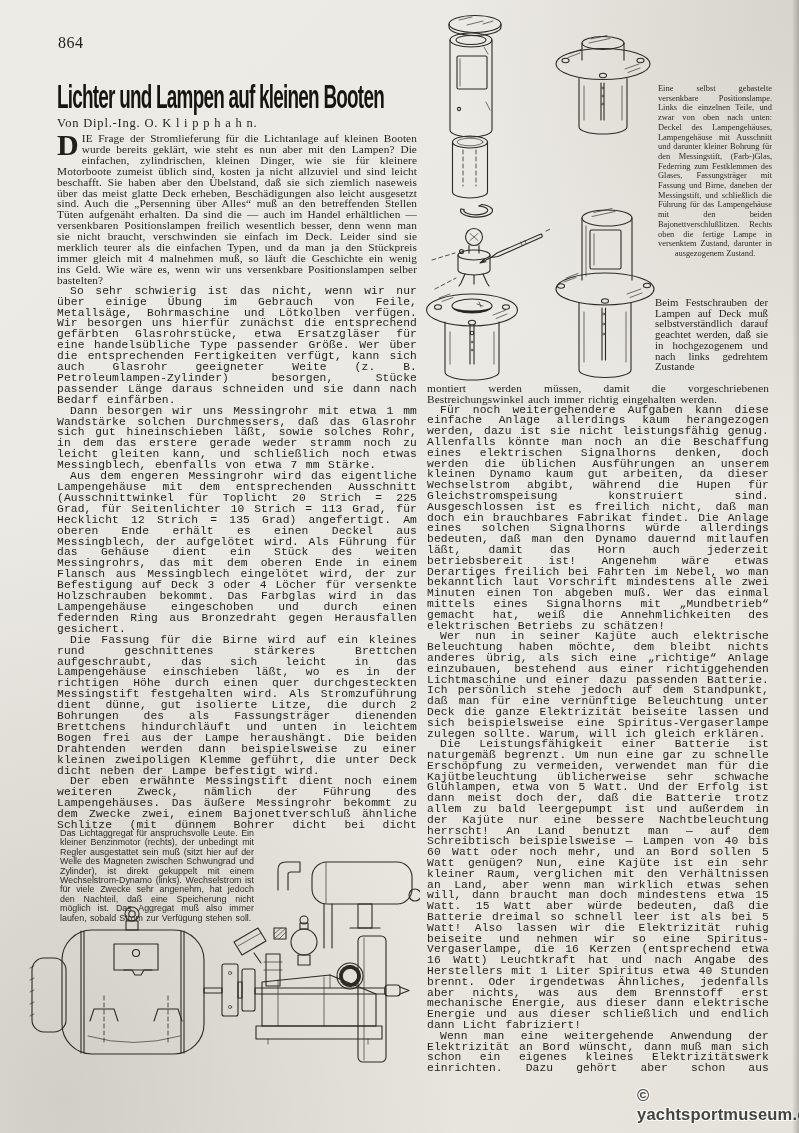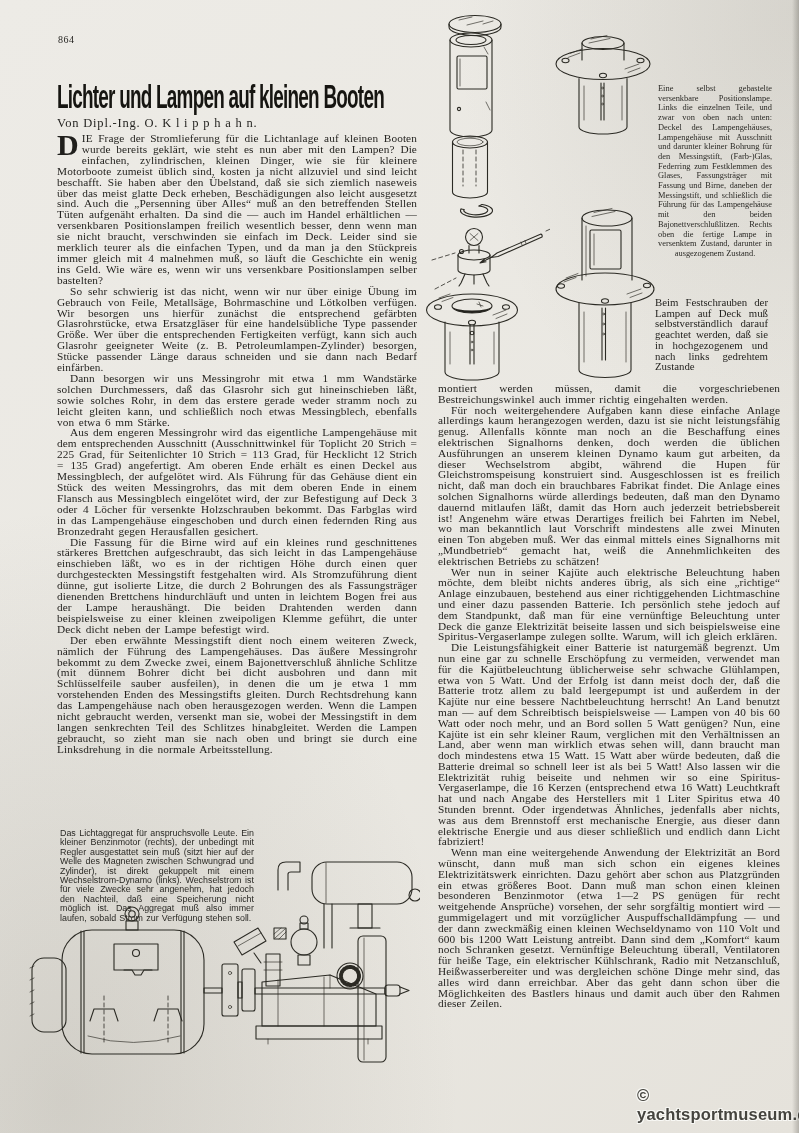--- a/index.html
+++ b/index.html
@@ -6,41 +6,41 @@
   .page{
     position:relative;width:799px;height:1133px;margin:0 auto;overflow:hidden;
     background:
       radial-gradient(ellipse at 8% 97%, rgba(110,105,92,0.20), transparent 38%),
       radial-gradient(ellipse at 99% 1%, rgba(110,105,92,0.16), transparent 30%),
       linear-gradient(135deg,#edebe6 0%, #eae8e2 55%, #e5e2db 100%);
     font-family:"Liberation Serif", serif;color:#201f1c;
   }
   .edge-shadow{position:absolute;right:0;top:0;width:7px;height:100%;
     background:linear-gradient(to right,transparent,rgba(40,38,30,0.25));}
-  .pagenum{position:absolute;left:58px;top:34px;font-size:10px;letter-spacing:0.5px;}
+  .pagenum{position:absolute;left:58px;top:34px;font-size:16px;letter-spacing:0.5px;}
   .title{position:absolute;left:57px;top:78px;white-space:nowrap;
     font-family:"Liberation Sans",sans-serif;font-weight:bold;font-size:30px;
     letter-spacing:-1.2px;transform:scale(0.63,1.12);transform-origin:left top;color:#161511;}
   .byline{position:absolute;left:57px;top:116px;width:362px;text-align:left;
     font-size:12.5px;letter-spacing:0.8px;}
   .colL{position:absolute;left:57px;top:133px;width:360px;max-height:698px;overflow:hidden;
     font-size:11.3px;line-height:10.9px;text-align:justify;word-spacing:1.6px;letter-spacing:0.1px;}
   .colL p,.colR p,.beim p{margin:0;}
-  .colL p + p,.colR p + p{text-indent:13px;}
+  .colL p + p,.colR p + p{text-indent:13px;font-family:Liberation Mono, monospace;}
   .dropcap{float:left;font-size:30px;line-height:22px;font-weight:bold;margin:1px 3px 0 0;}
   .capL{position:absolute;left:60px;top:829px;width:346px;
     font-family:"Liberation Sans",sans-serif;font-size:8.9px;line-height:9.4px;
     text-align:justify;word-spacing:0.8px;color:#2a2925;}
   .capL .spacer{float:right;width:152px;height:52px;margin-top:38px;}
   .capR{position:absolute;left:658px;top:84px;width:114px;
     font-family:Liberation Serif, serif;font-size:8.4px;line-height:9.7px;
     text-align:justify;text-align-last:center;color:#2a2925;}
   .beim{position:absolute;left:655px;top:297px;width:113px;
     font-size:10.8px;line-height:10.7px;text-align:justify;}
-  .colR{position:absolute;left:438px;top:383px;width:342px;max-height:690px;overflow:hidden;
+  .colR{position:absolute;left:427px;top:383px;width:342px;max-height:690px;overflow:hidden;
     font-size:11.3px;line-height:10.8px;text-align:justify;word-spacing:1.4px;letter-spacing:0.1px;}
   .watermark{position:absolute;left:637px;top:1086px;
     font-family:"Liberation Sans",sans-serif;font-weight:bold;font-size:16.5px;
     color:#45443f;letter-spacing:0.2px;
     text-shadow:-1px -1px 0 rgba(250,250,246,.9),1px -1px 0 rgba(250,250,246,.9),
                 -1px 1px 0 rgba(250,250,246,.9),1px 1px 0 rgba(250,250,246,.9);}
   .fig{position:absolute;}
   .fig svg{display:block;}
   .fig path,.fig ellipse,.fig circle,.fig rect,.fig line,.fig polyline,.fig polygon{
     fill:none;stroke:#2b2a24;stroke-width:1.1;stroke-linecap:round;stroke-linejoin:round;}
@@ -56,21 +56,21 @@
   <div class="pagenum">864</div>
 
   <div class="title">Lichter und Lampen auf kleinen Booten</div>
   <div class="byline">Von Dipl.-Ing. O. K l i p p h a h n.</div>
 
   <div class="colL">
     <p>
       <span class="dropcap">D</span><span>IE Frage der Stromlieferung für die Lichtanlage auf kleinen Booten wurde bereits geklärt, wie steht es nun aber mit den Lampen? Die einfachen, zylindrischen, kleinen Dinger, wie sie für kleinere Motorboote zumeist üblich sind, kosten ja nicht allzuviel und sind leicht beschafft. Sie haben aber den Übelstand, daß sie sich ziemlich naseweis über das meist glatte Deck erheben, Beschädigungen also leicht ausgesetzt sind. Auch die „Persenning über Alles“ muß an den betreffenden Stellen Tüten aufgenäht erhalten. Da sind die — auch im Handel erhältlichen — versenkbaren Positionslampen freilich wesentlich besser, denn wenn man sie nicht braucht, verschwinden sie einfach im Deck. Leider sind sie merklich teurer als die einfachen Typen, und da man ja den Stückpreis immer gleich mit 4 malnehmen muß, so läuft die Geschichte ein wenig ins Geld. Wie wäre es, wenn wir uns versenkbare Positionslampen selber bastelten?</span>
     </p>
     <p>So sehr schwierig ist das nicht, wenn wir nur über einige Übung im Gebrauch von Feile, Metallsäge, Bohrmaschine und Lötkolben verfügen. Wir besorgen uns hierfür zunächst die entsprechend gefärbten Glasrohrstücke, etwa Ersatzgläser für eine handelsübliche Type passender Größe. Wer über die entsprechenden Fertigkeiten verfügt, kann sich auch Glasrohr geeigneter Weite (z. B. Petroleumlampen-Zylinder) besorgen, Stücke passender Länge daraus schneiden und sie dann nach Bedarf einfärben.</p>
-    <p>Dann besorgen wir uns Messingrohr mit etwa 1 mm Wandstärke solchen Durchmessers, daß das Glasrohr sich gut hineinschieben läßt, sowie solches Rohr, in dem das erstere gerade weder stramm noch zu leicht gleiten kann, und schließlich noch etwas Messingblech, ebenfalls von etwa 6 mm Stärke.</p>
+    <p>Dann besorgen wir uns Messingrohr mit etwa 1 mm Wandstärke solchen Durchmessers, daß das Glasrohr sich gut hineinschieben läßt, sowie solches Rohr, in dem das erstere gerade weder stramm noch zu leicht gleiten kann, und schließlich noch etwas Messingblech, ebenfalls von etwa 7 mm Stärke.</p>
     <p>Aus dem engeren Messingrohr wird das eigentliche Lampengehäuse mit dem entsprechenden Ausschnitt (Ausschnittwinkel für Toplicht 20 Strich = 225 Grad, für Seitenlichter 10 Strich = 113 Grad, für Hecklicht 12 Strich = 135 Grad) angefertigt. Am oberen Ende erhält es einen Deckel aus Messingblech, der aufgelötet wird. Als Führung für das Gehäuse dient ein Stück des weiten Messingrohrs, das mit dem oberen Ende in einem Flansch aus Messingblech eingelötet wird, der zur Befestigung auf Deck 3 oder 4 Löcher für versenkte Holzschrauben bekommt. Das Farbglas wird in das Lampengehäuse eingeschoben und durch einen federnden Ring aus Bronzedraht gegen Herausfallen gesichert.</p>
     <p>Die Fassung für die Birne wird auf ein kleines rund geschnittenes stärkeres Brettchen aufgeschraubt, das sich leicht in das Lampengehäuse einschieben läßt, wo es in der richtigen Höhe durch einen quer durchgesteckten Messingstift festgehalten wird. Als Stromzuführung dient dünne, gut isolierte Litze, die durch 2 Bohrungen des als Fassungsträger dienenden Brettchens hindurchläuft und unten in leichtem Bogen frei aus der Lampe heraushängt. Die beiden Drahtenden werden dann beispielsweise zu einer kleinen zweipoligen Klemme geführt, die unter Deck dicht neben der Lampe befestigt wird.</p>
     <p>Der eben erwähnte Messingstift dient noch einem weiteren Zweck, nämlich der Führung des Lampengehäuses. Das äußere Messingrohr bekommt zu dem Zwecke zwei, einem Bajonettverschluß ähnliche Schlitze (mit dünnem Bohrer dicht bei dicht ausbohren und dann mit Schlüsselfeile sauber ausfeilen), in denen die um je etwa 1 mm vorstehenden Enden des Messingstifts gleiten. Durch Rechtsdrehung kann das Lampengehäuse nach oben herausgezogen werden. Wenn die Lampen nicht gebraucht werden, versenkt man sie, wobei der Messingstift in dem langen senkrechten Teil des Schlitzes hinabgleitet. Werden die Lampen gebraucht, so zieht man sie nach oben und bringt sie durch eine Linksdrehung in die normale Arbeitsstellung.</p>
   </div>
 
   <div class="capL">
     <span class="spacer"></span><span>Das Lichtaggregat für anspruchsvolle Leute. Ein kleiner Benzinmotor (rechts), der unbedingt mit Regler ausgestattet sein muß (sitzt hier auf der Welle des Magneten zwischen Schwungrad und Zylinder), ist direkt gekuppelt mit einem Wechselstrom-Dynamo (links). Wechselstrom ist für viele Zwecke sehr angenehm, hat jedoch den Nachteil, daß eine Speicherung nicht möglich ist. Das Aggregat muß also immer laufen, sobald Strom zur Verfügung stehen soll.</span>
   </div>
 
   <div class="fig" style="left:425px;top:12px;">

